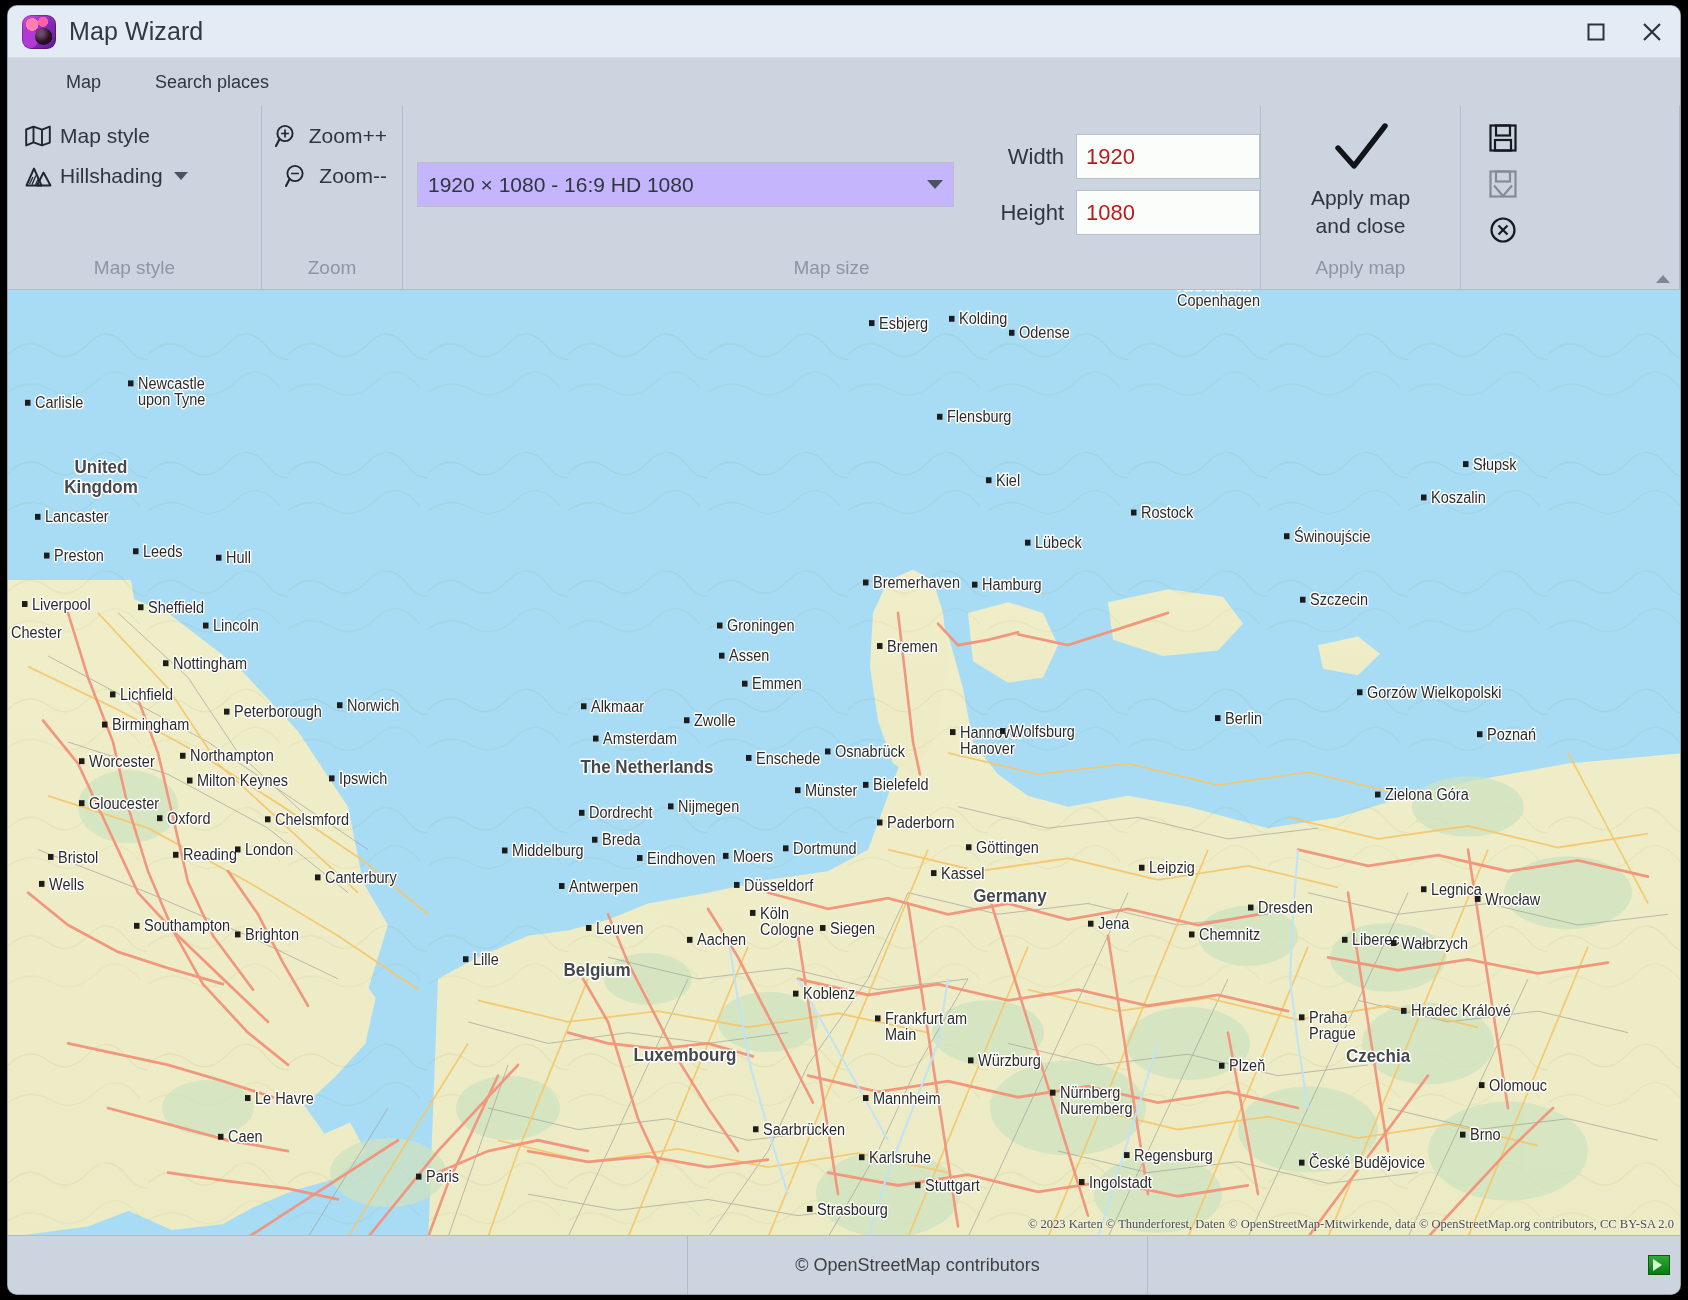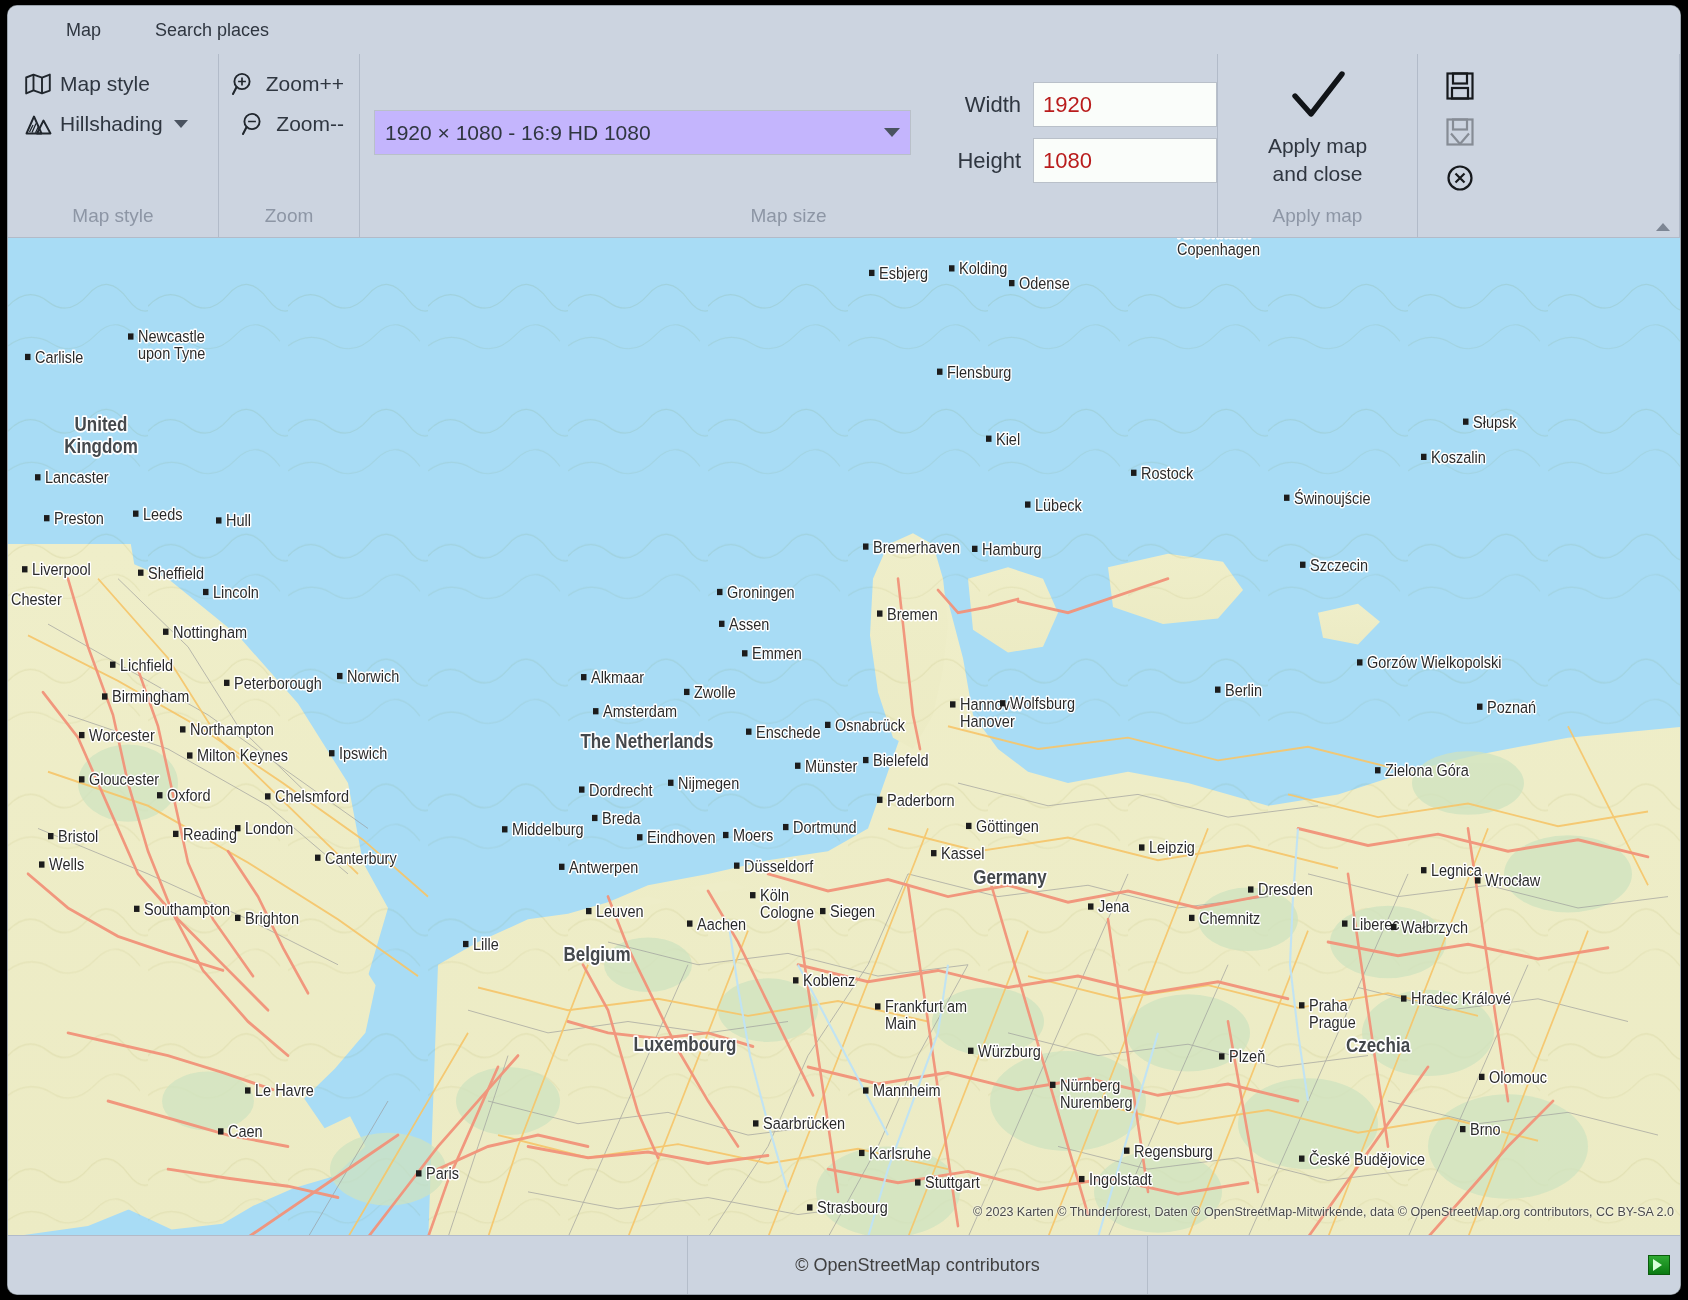--- a/index.html
+++ b/index.html
@@ -119,21 +119,21 @@
   }
   .ribbon-btn .ico { width: 30px; display:flex; align-items:center; justify-content:center; margin-right: 7px; }
   .caret {
     width: 0; height: 0;
     border-left: 7px solid transparent;
     border-right: 7px solid transparent;
     border-top: 8px solid #4a5360;
     margin-left: 11px;
   }
   
-  #grp-mapstyle { width: 211px; }
+  #grp-mapstyle { width: 254px; }
   #grp-mapstyle .group-body { flex-direction: column; padding-top: 10px; align-items: flex-start; }
   #grp-zoom { width: 141px; }
   #grp-zoom .group-body { flex-direction: column; padding-top: 10px; align-items: flex-end; }
   #grp-mapsize { width: 858px; }
   #grp-apply { width: 200px; justify-content: space-between; }
   #grp-save { flex: 1; }
 
   
   #mapsize-inner {
     display: flex;
@@ -205,24 +205,24 @@
   #map-area {
     flex: 1;
     position: relative;
     overflow: hidden;
     background: #a8dcf5;
     border-top: 1px solid #b2bbc9;
   }
   #map-svg { position: absolute; left: 0; top: 0; width: 100%; height: 100%; display:block; }
   #map-attrib {
     position: absolute;
-    right: 6px; bottom: 16px;
+    right: 6px; bottom: 3px;
     font-size: 12.5px;
     color: #4a4a4a;
-    font-family: Liberation Sans, sans-serif;
+    font-family: Liberation Serif, serif;
     white-space: nowrap;
     text-shadow: 0 0 2px rgba(255,255,255,0.95), 0 0 3px rgba(255,255,255,0.9);
   }
   
   #statusbar {
     height: 58px;
     background: #ccd4e0;
     display: flex;
     align-items: center;
     flex: 0 0 auto;
@@ -253,20 +253,36 @@
   }
   .city-dot { fill: #1c1c1c; }
   .city-label { font-family: "Liberation Sans", sans-serif; fill: #2b2b2b; }
   .country-label { font-family: "Liberation Sans", sans-serif; fill: #44484c; font-weight: bold; }
 </style>
 </head>
 <body>
 
 <div id="window">
 
+  <div id="titlebar">
+    <div id="app-icon"></div>
+    <div id="title-text">Map Wizard</div>
+    <div id="win-controls">
+      <div class="win-btn">
+        <svg width="20" height="20" viewBox="0 0 20 20">
+            <rect x="2.5" y="2.5" width="15" height="15" fill="none" stroke="#2d333a" stroke-width="2"></rect>
+          </svg>
+      </div>
+      <div class="win-btn">
+        <svg width="22" height="22" viewBox="0 0 22 22">
+            <path d="M3 3 L19 19 M19 3 L3 19" stroke="#2d333a" stroke-width="2.2" fill="none"></path>
+          </svg>
+      </div>
+    </div>
+  </div>
 
   <div id="menubar">
     <div class="menu-item">Map</div>
     <div class="menu-item">Search places</div>
   </div>
 
   <div id="ribbon">
 
     <div class="ribbon-group" id="grp-mapstyle">
       <div class="group-body">

